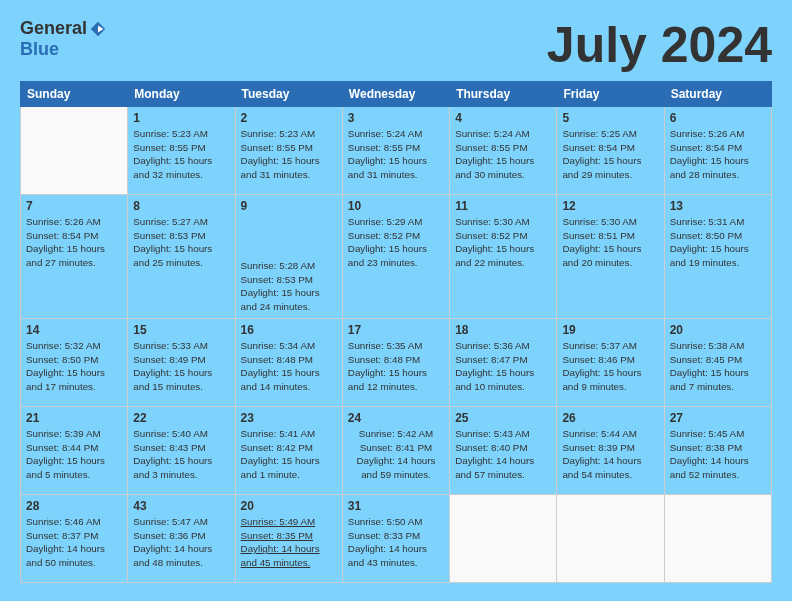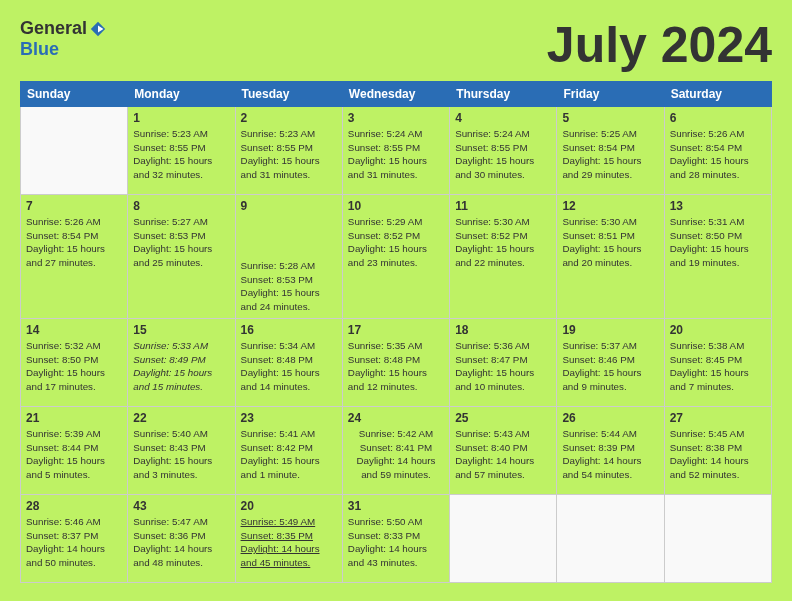--- a/index.html
+++ b/index.html
@@ -5,21 +5,21 @@
     * { box-sizing: border-box; margin: 0; padding: 0; }
     body {
       font-family: Arial, sans-serif;
       background: #fff;
       width: 792px;
       min-height: 612px;
       padding: 0;
     }
     .page {
       width: 792px;
-      background: #bef264;
+      background: #7dd3fc;
       padding: 18px 20px 18px 20px;
     }
     .header {
       display: flex;
       justify-content: space-between;
       align-items: flex-start;
       margin-bottom: 8px;
     }
     .logo {
       display: flex;
@@ -228,21 +228,21 @@
         <tr>
           <td>
             <span class="cell-date">14</span>
             <div class="cell-info" style="white-space: pre-line;">Sunrise: 5:32 AM
 Sunset: 8:50 PM
 Daylight: 15 hours
 and 17 minutes.</div>
           </td>
           <td>
             <span class="cell-date">15</span>
-            <div class="cell-info" style="white-space: pre-line; font-style: italic;">Sunrise: 5:33 AM
+            <div class="cell-info" style="white-space: pre-line;">Sunrise: 5:33 AM
 Sunset: 8:49 PM
 Daylight: 15 hours
 and 15 minutes.</div>
           </td>
           <td>
             <span class="cell-date">16</span>
             <div class="cell-info" style="white-space: pre-line;">Sunrise: 5:34 AM
 Sunset: 8:48 PM
 Daylight: 15 hours
 and 14 minutes.</div>

